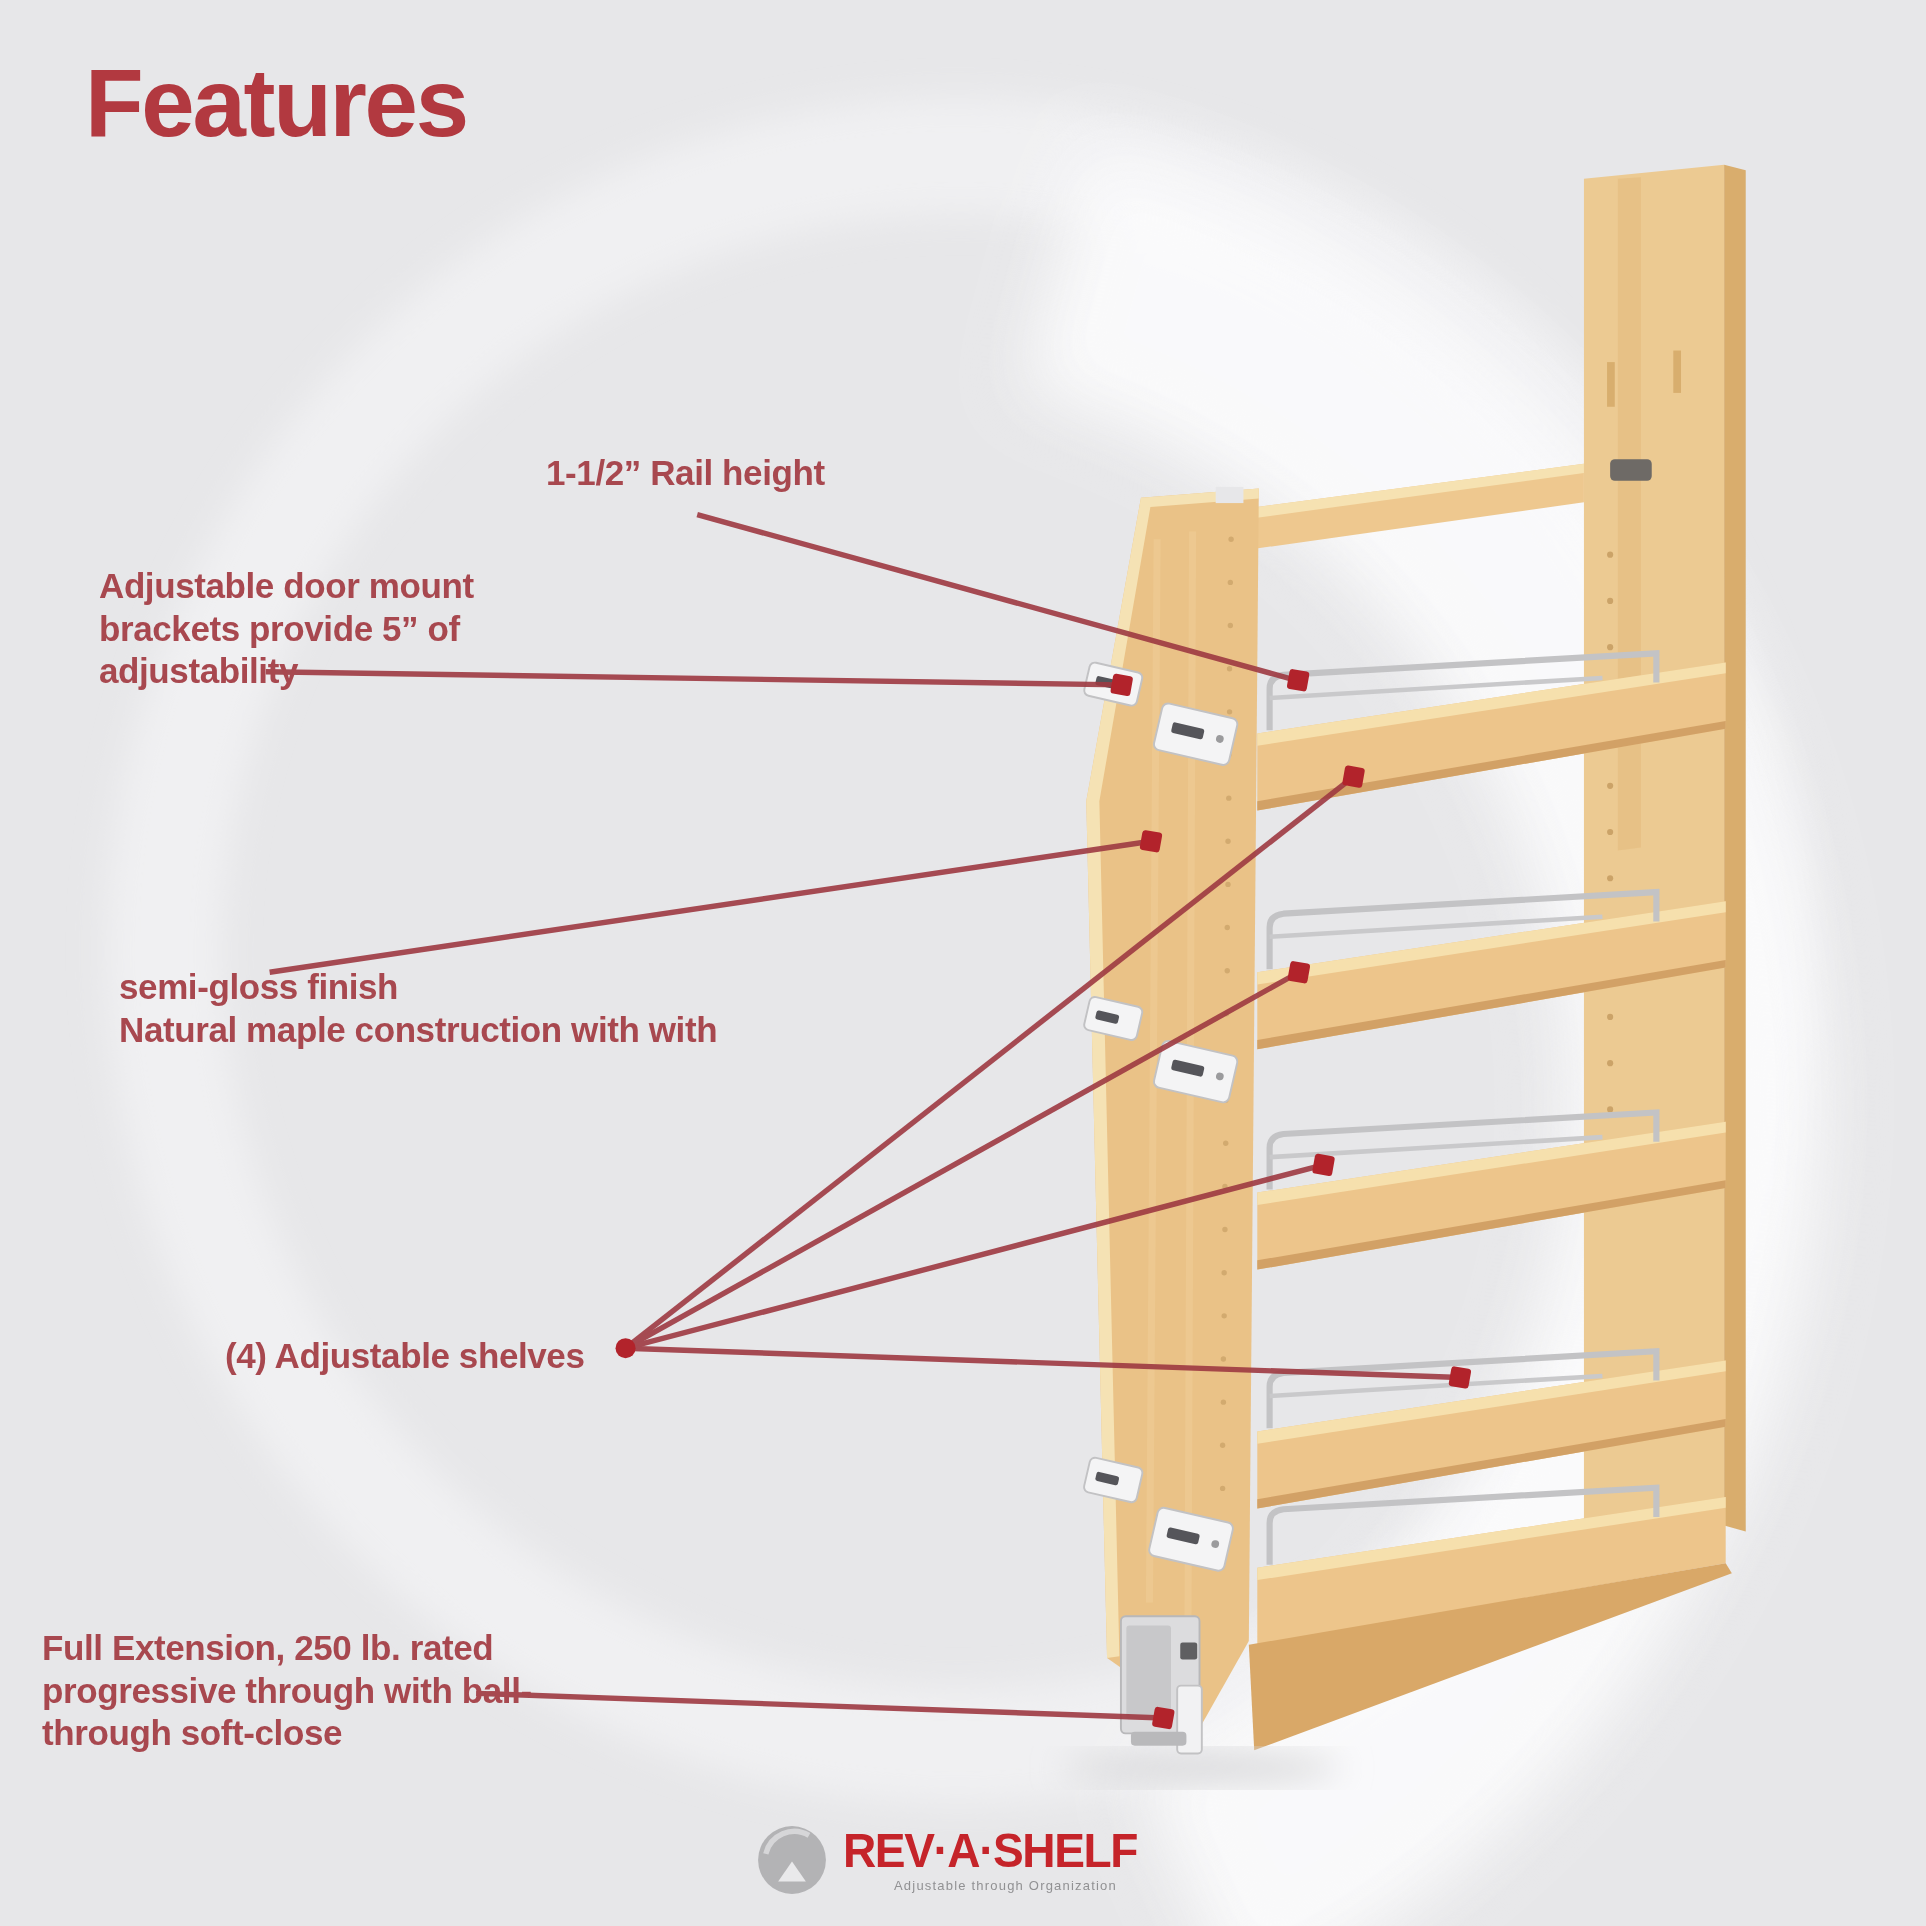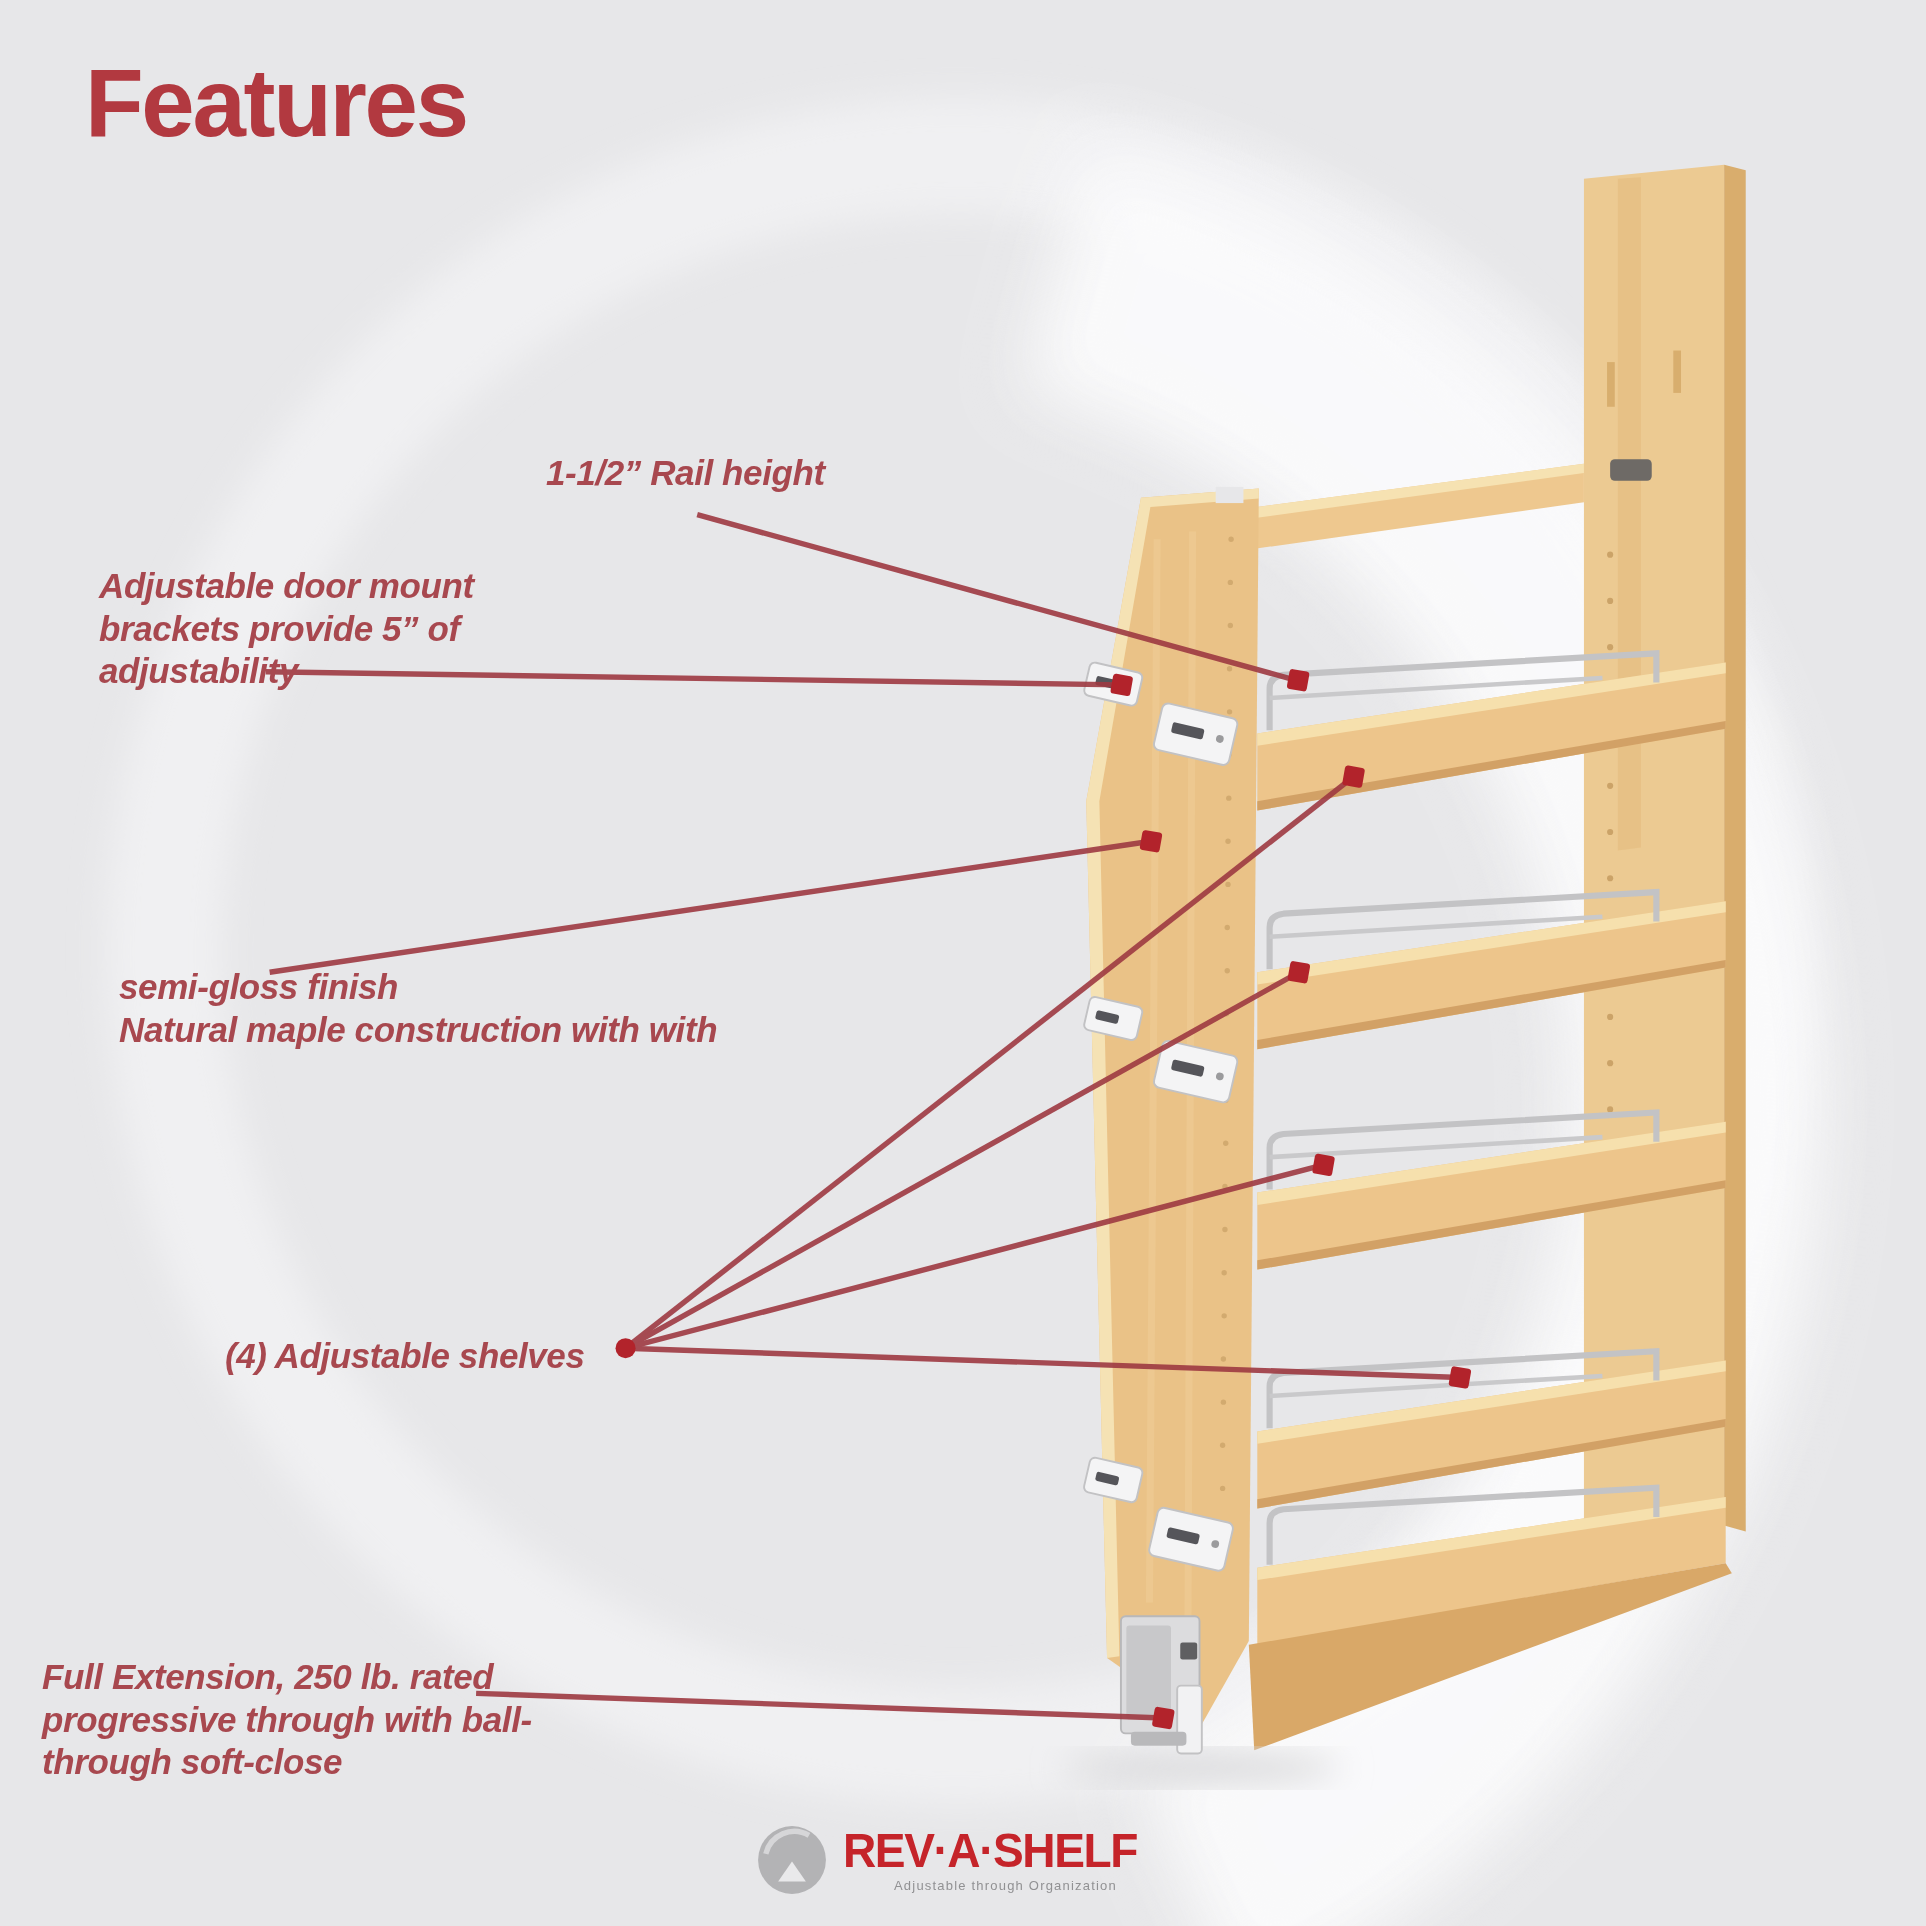--- a/index.html
+++ b/index.html
@@ -6,26 +6,26 @@
   .stage{
     position:relative;width:1926px;height:1926px;overflow:hidden;
     background:#ffffff;font-family:"Liberation Sans",sans-serif;
   }
   .stage svg.scene{position:absolute;left:0;top:0;width:1926px;height:1926px;display:block;}
   .page-title{
     position:absolute;left:85px;top:48px;
     font-size:96px;font-weight:700;letter-spacing:-2.3px;color:#b23940;
   }
   .callout{position:absolute;color:#a8484f;font-weight:700;font-size:35px;line-height:1.22;letter-spacing:-0.4px;}
-  .callout .cl{white-space:nowrap;font-style:italic;}
+  .callout .cl{white-space:nowrap;}
   #co-rail{left:546px;top:452px;}
   #co-door{left:99px;top:565px;}
   #co-maple{left:119px;top:966px;}
   #co-shelves{left:225px;top:1335px;}
-  #co-slides{left:42px;top:1627px;margin-top:29px;}
+  #co-slides{left:42px;top:1627px;}
   .logo{position:absolute;left:740px;top:1812px;width:462px;height:100px;}
   .logo .mark{position:absolute;left:15.4px;top:10.8px;}
   .logo .brand{
     position:absolute;left:103px;top:10.8px;font-size:48px;font-weight:700;
     color:#c5242a;letter-spacing:-1.5px;transform:scaleX(.96);transform-origin:left center;
     white-space:nowrap;
   }
   .logo .tagline{
     position:absolute;left:154px;top:66px;font-size:13px;color:#919193;
     letter-spacing:1.2px;white-space:nowrap;

